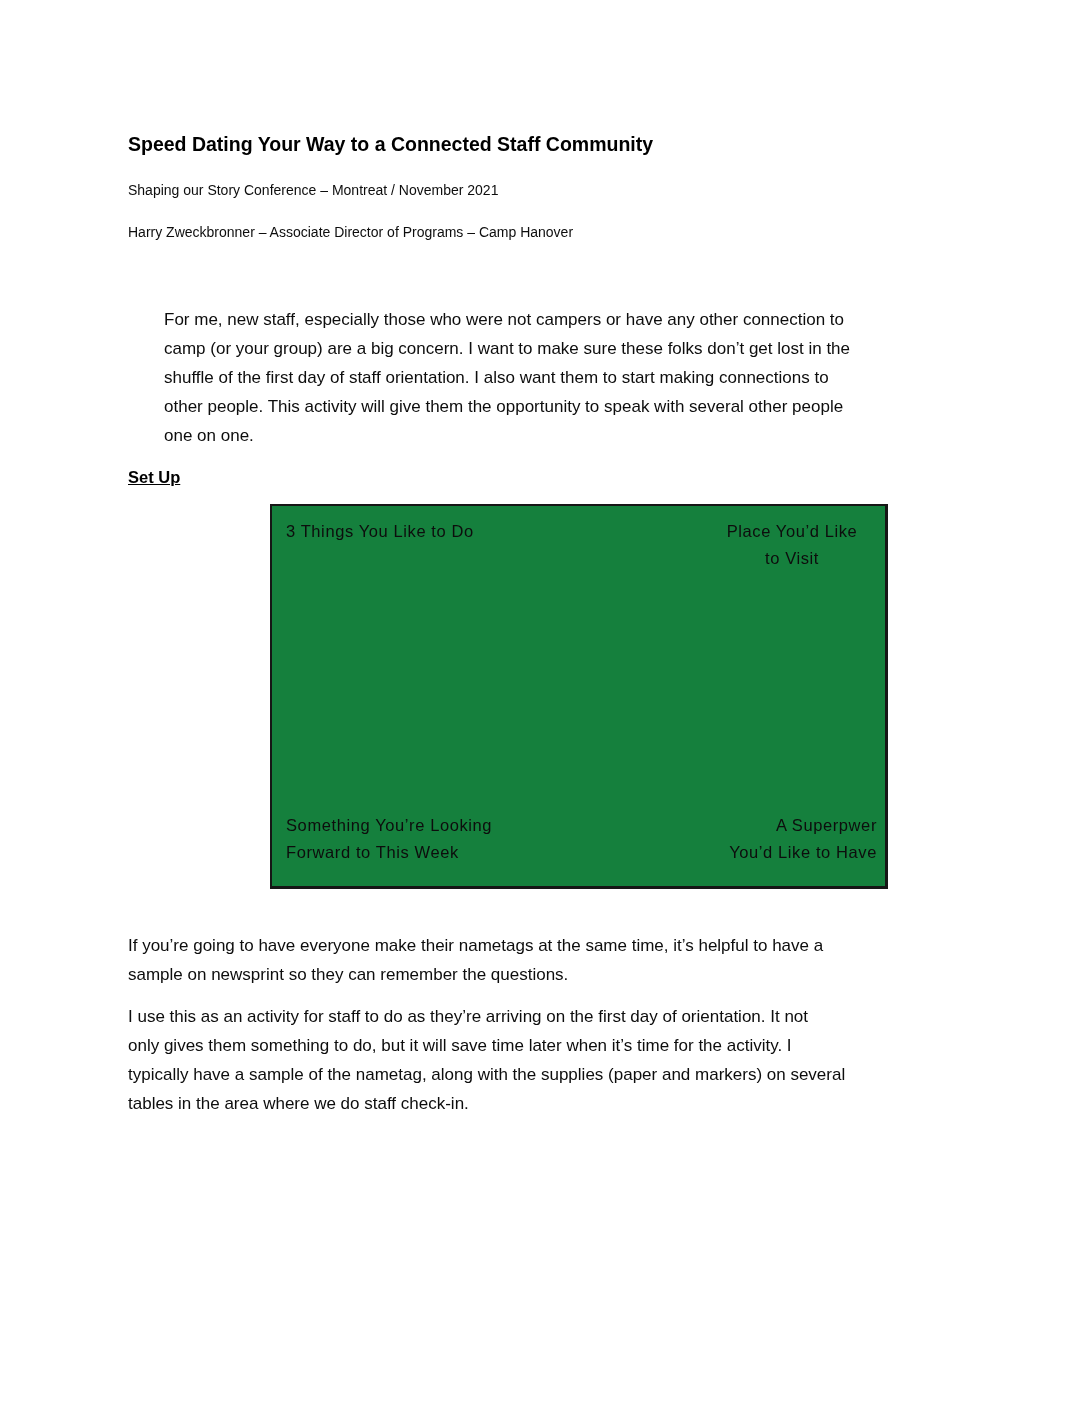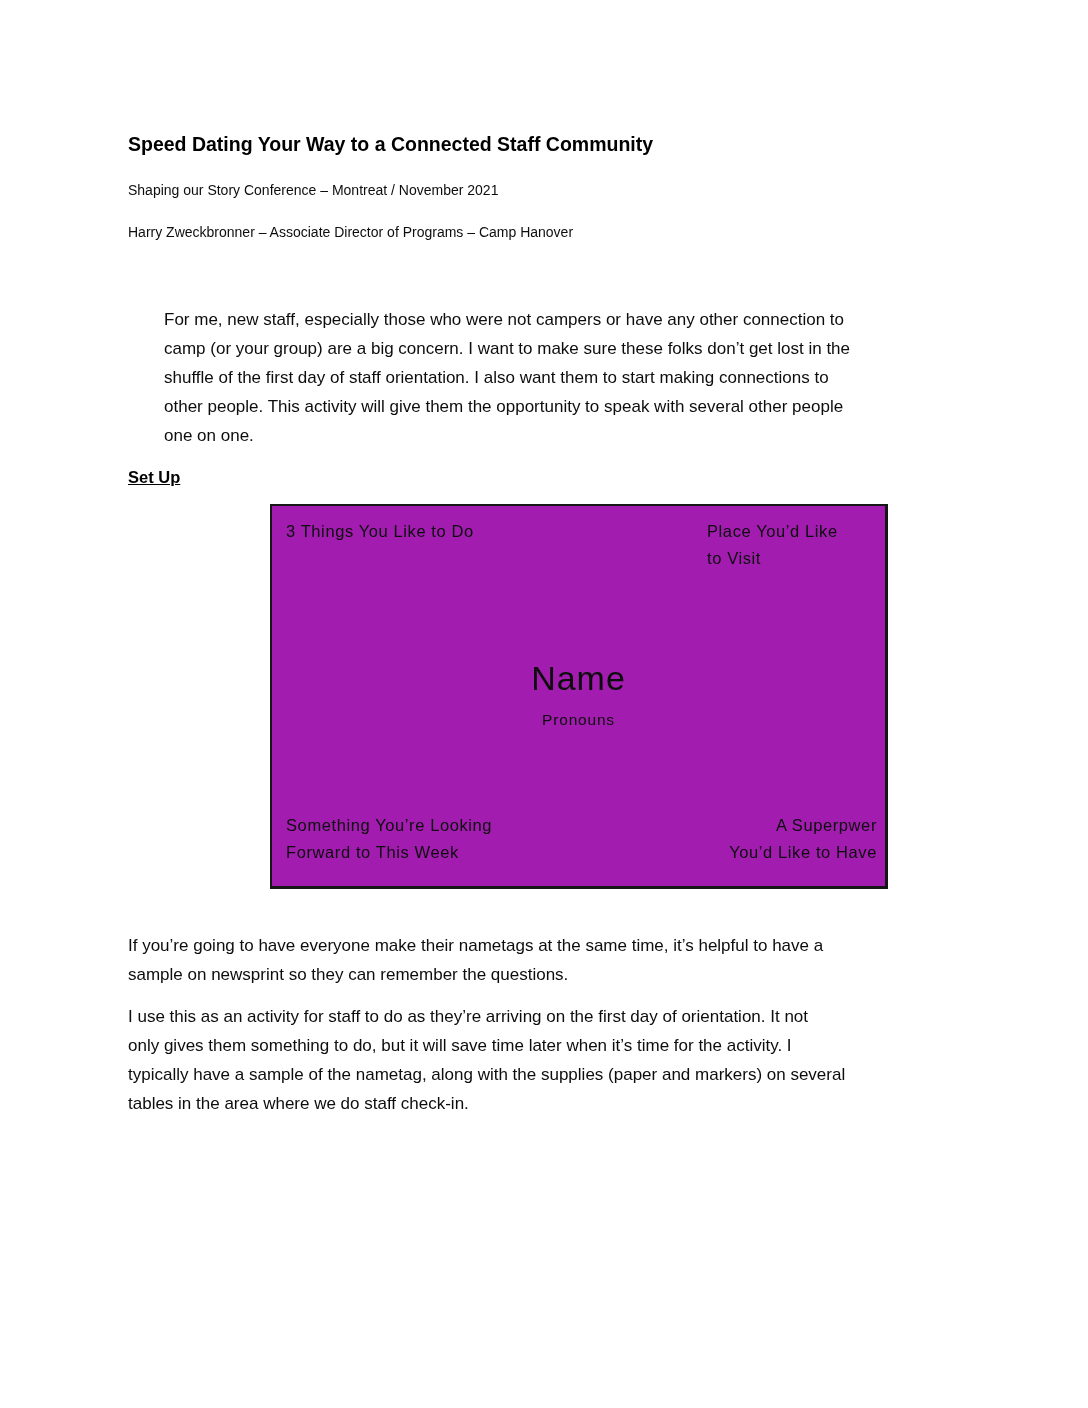--- a/index.html
+++ b/index.html
@@ -55,36 +55,36 @@
   
   .nametag {
     position: relative;
     box-sizing: content-box;
     margin: 12px 0 42px 142px;
     width: 613px;
     height: 380px;
     border: 2px solid #161616;
     border-right-width: 3px;
     border-bottom-width: 3px;
-    background: #a21caf;
+    background: #15803d;
     font-size: 16.5px;
     letter-spacing: 0.6px;
     line-height: 27px;
   }
   .nt-top-left {
     position: absolute;
     top: 12px;
     left: 14px;
   }
   .nt-top-right {
     position: absolute;
     top: 12px;
     right: 8px;
     width: 170px;
-    text-align: left;
+    text-align: center;
   }
   .nt-center {
     position: absolute;
     top: 152px;
     left: 0;
     width: 100%;
     text-align: center;
   }
   .nt-name {
     font-size: 34px;
@@ -130,24 +130,20 @@
 
 
     <div class="nametag">
       <div class="nt-top-left">3 Things You Like to Do</div>
 
       <div class="nt-top-right">
         <div>Place You’d Like</div>
         <div>to Visit</div>
       </div>
 
-      <div class="nt-center">
-        <div class="nt-name">Name</div>
-        <div class="nt-pronouns">Pronouns</div>
-      </div>
 
       <div class="nt-bottom-left">
         <div>Something You’re Looking</div>
         <div>Forward to This Week</div>
       </div>
 
       <div class="nt-bottom-right">
         <div>A Superpwer</div>
         <div>You’d Like to Have</div>
       </div>

